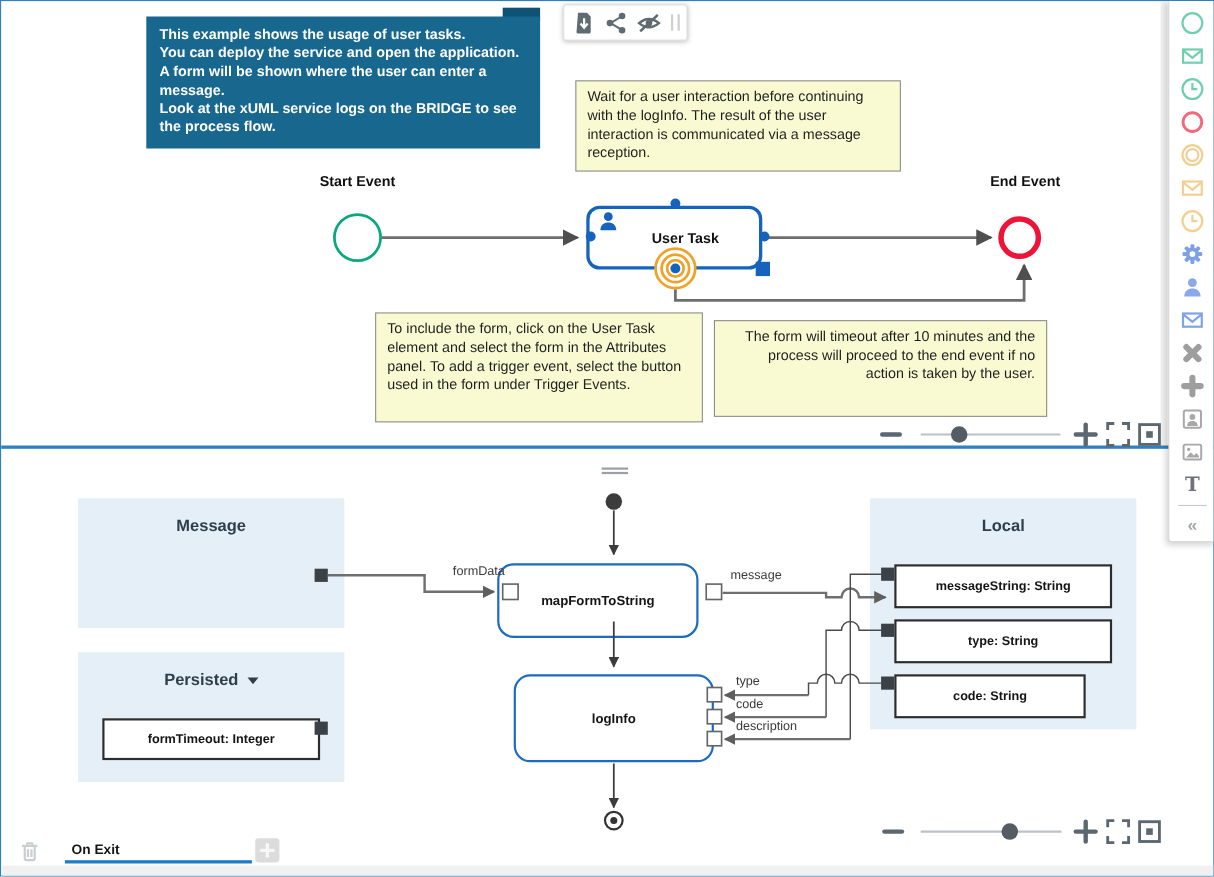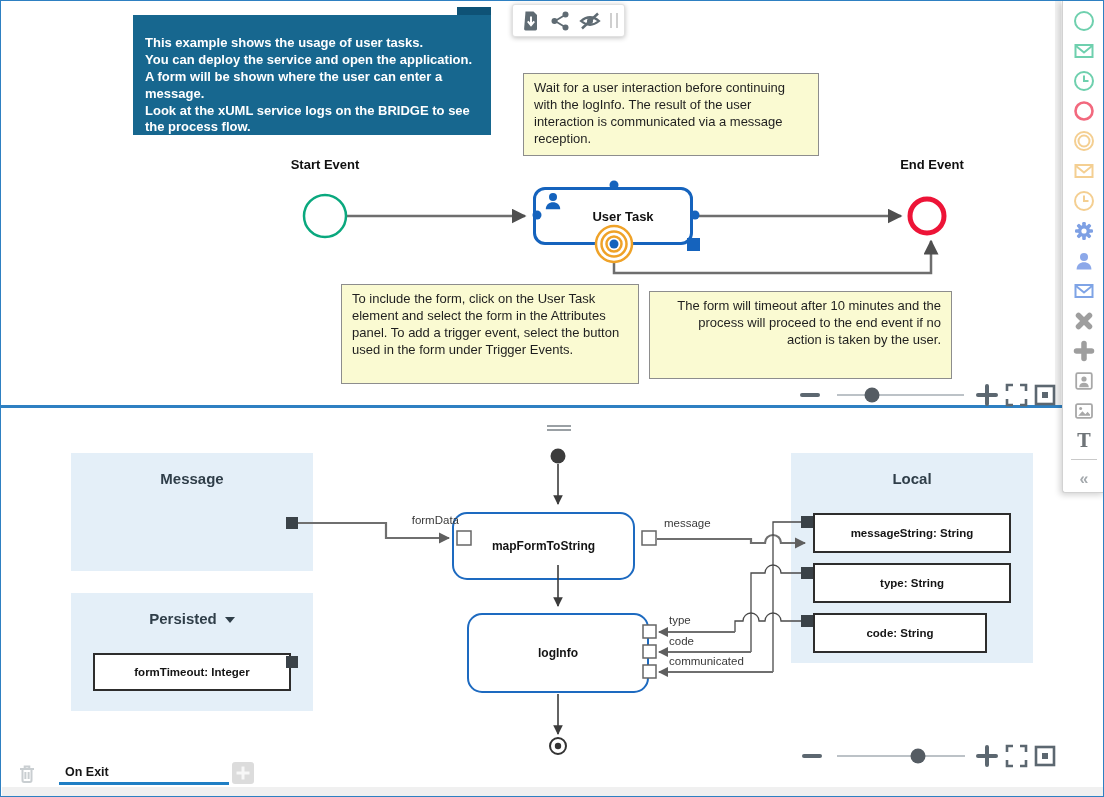--- a/index.html
+++ b/index.html
@@ -1,19 +1,19 @@
 <!DOCTYPE html>
 <html><head>
 <meta charset="utf-8">
 <style>
   html,body{margin:0;padding:0;background:#fff;}
   body{width:1104px;height:797px;font-family:"Liberation Sans","DejaVu Sans",sans-serif;}
   .page{position:relative;width:1104px;height:797px;border:1px solid #2e80c2;box-sizing:border-box;overflow:hidden;background:#fff;}
   .abs{position:absolute;}
-  .info-box{background:#17678f;color:#fff;font-weight:bold;font-size:13px;line-height:1.3;padding:20px 12px;box-sizing:border-box;z-index:3;}
+  .info-box{background:#17678f;color:#fff;font-weight:bold;font-size:13px;line-height:1.3;padding:8px 12px;box-sizing:border-box;z-index:3;}
   .info-box p{margin:0;}
   .info-tab{background:#0e5276;z-index:2;}
   .note{background:#fafad2;border:1px solid #8d8d8d;color:#1f1f1f;font-size:13px;line-height:1.3;padding:6px 10px;box-sizing:border-box;z-index:3;}
   .flow-label{font-weight:bold;font-size:13px;color:#101010;text-align:center;z-index:3;}
   .task-node{background:#fff;border:3px solid #1563bd;border-radius:12px;box-sizing:border-box;z-index:2;}
   .task-label{display:flex;align-items:center;justify-content:center;font-weight:bold;font-size:13px;color:#111;z-index:3;}
   .section{background:#e4eff8;z-index:1;}
   .section-title{font-weight:bold;font-size:15px;color:#2f3e49;text-align:center;padding-top:17px;}
   .caret{display:inline-block;width:0;height:0;border-left:5px solid transparent;border-right:5px solid transparent;border-top:6px solid #2f3e49;margin-left:8px;vertical-align:middle;}
   .var-box{position:absolute;background:#fff;border:2px solid #2d2d2d;display:flex;align-items:center;justify-content:center;font-weight:bold;font-size:11.5px;color:#141414;box-sizing:border-box;z-index:2;}
@@ -225,21 +225,21 @@
   <div class="var-box" style="left:812px;top:562px;width:198px;height:40px;">type: String</div>
   <div class="var-box" style="left:812px;top:612px;width:174px;height:40px;">code: String</div>
 
   <div class="map-node" style="left:451px;top:511px;width:183px;height:68px;">mapFormToString</div>
   <div class="map-node" style="left:466px;top:612px;width:182px;height:80px;">logInfo</div>
 
   <div class="wire-label" style="left:400px;top:513px;width:58px;text-align:right;">formData</div>
   <div class="wire-label" style="left:663px;top:516px;width:60px;">message</div>
   <div class="wire-label" style="left:668px;top:613px;width:45px;">type</div>
   <div class="wire-label" style="left:668px;top:634px;width:45px;">code</div>
-  <div class="wire-label" style="left:668px;top:654px;width:85px;">communicated</div>
+  <div class="wire-label" style="left:668px;top:654px;width:85px;">description</div>
 
   <svg class="abs trash" style="left:15px;top:761px;" width="22" height="22" viewBox="0 0 22 22">
     <g stroke="#c9ced1" stroke-width="2" fill="none">
       <path d="M4,7 h14"></path>
         <path d="M6.5,7 V18.3 a1.6,1.6 0 0 0 1.6,1.6 h5.8 a1.6,1.6 0 0 0 1.6,-1.6 V7"></path>
         <path d="M8.7,6.8 V4.6 h4.6 v2.2"></path>
         <line x1="9.4" y1="10" x2="9.4" y2="17"></line>
         <line x1="12.6" y1="10" x2="12.6" y2="17"></line>
     </g>
   </svg>

